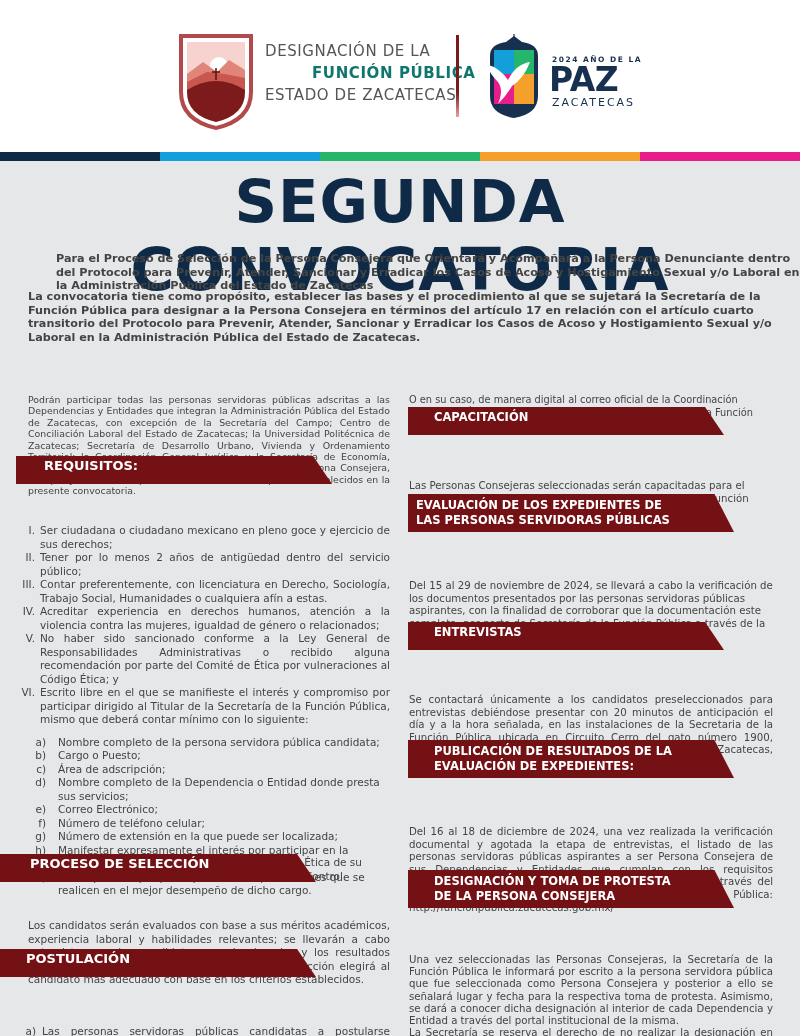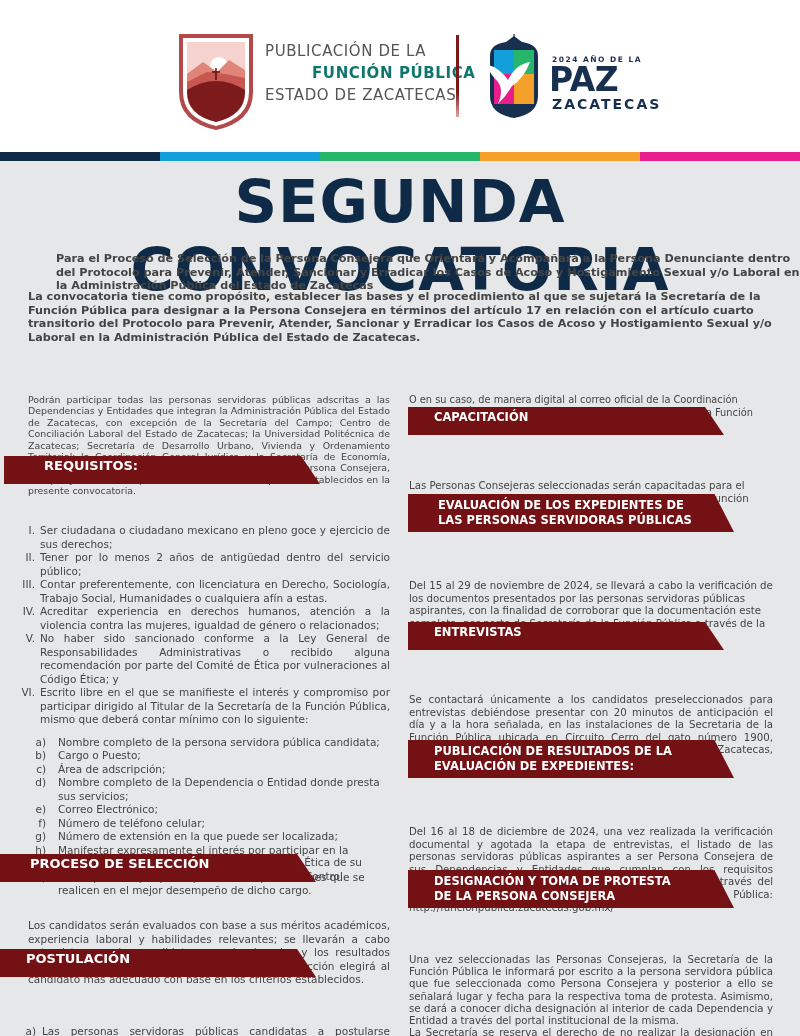--- a/index.html
+++ b/index.html
@@ -6,21 +6,21 @@
   html, body { width:800px; height:1036px; overflow:hidden; }
   body { background:#e6e7e9; font-family:"DejaVu Sans", sans-serif; color:#3a3a3a; position:relative; }
   .header { position:absolute; left:0; top:0; width:800px; height:152px; background:#ffffff; }
   .shield { position:absolute; left:177px; top:32px; width:78px; height:100px; }
   .sfp-text { position:absolute; left:265px; top:40px; font-size:15px; line-height:22px; color:#555; letter-spacing:0.6px; }
   .sfp-text .bold { font-weight:bold; color:#0f766e;margin-left:47px; }
   .divider { position:absolute; left:456px; top:35px; width:3px; height:82px; background:linear-gradient(#7a1a1a,#7a1a1a 70%,#e8a0a0); }
   .paz-logo { position:absolute; left:486px; top:34px; width:56px; height:86px; }
   .paz-year { position:absolute; left:552px; top:55px; font-size:7.5px; font-weight:bold; color:#17304f; letter-spacing:1.5px; }
   .paz-big { position:absolute; left:549px; top:60px; font-size:33px; font-weight:bold; color:#17304f; letter-spacing:-0.5px; font-family:"DejaVu Sans", sans-serif; }
-  .paz-zac { position:absolute; left:552px; top:96px; font-size:14px; font-weight:bold; color:#17304f; letter-spacing:2px; }
+  .paz-zac { position:absolute; left:552px; top:96px; font-size:11px; font-weight:normal; color:#17304f; letter-spacing:2px; }
   .colorbar { position:absolute; left:0; top:152px; width:800px; height:9px; display:flex; }
   .colorbar span { flex:1; height:100%; }
   .main-title { position:absolute; left:0; top:168px; width:800px; text-align:center; font-size:58px; font-weight:bold; color:#0f2a47; letter-spacing:1px; font-family:"DejaVu Sans", sans-serif; transform:scaleX(1.02); }
   .intro { position:absolute; left:28px; width:744px; font-size:11.2px; line-height:13.6px; font-weight:bold; color:#444; }
   .col { position:absolute; font-size:10.2px; line-height:13.4px; color:#444;margin-top:40px; }
   .justify { text-align:justify; }
   .banner { position:relative; background:#731114; color:#fff; font-weight:bold; height:28px; font-size:13px; line-height:20px; clip-path:polygon(0 0, 94% 0, 100% 100%, 0 100%); }
   .banner.two { height:38px; line-height:15px; padding-top:4px; }
   .list-roman { list-style:none; }
   .list-roman li { display:flex; }
@@ -38,21 +38,21 @@
     <path d="M6 6 H72 V60 Q72 86 39 94 Q6 86 6 60 Z" fill="#fff"></path>
     <path d="M10 10 H68 V60 Q68 83 39 90 Q10 83 10 60 Z" fill="#f6d3cf"></path>
     <circle cx="42" cy="34" r="9" fill="#fff"></circle>
     <path d="M10 42 L26 30 L40 40 L52 28 L68 38 V60 H10 Z" fill="#e1857b"></path>
     <path d="M10 50 L30 40 L48 42 L68 46 V60 H10 Z" fill="#c7574f"></path>
     <path d="M10 58 Q39 40 68 58 V60 Q68 83 39 90 Q10 83 10 60 Z" fill="#7c1a1c"></path>
     <line x1="39" y1="36" x2="39" y2="48" stroke="#5a0f10" stroke-width="1.5"></line>
     <line x1="35" y1="40" x2="43" y2="40" stroke="#5a0f10" stroke-width="1.5"></line>
   </svg>
   <div class="sfp-text">
-    <div>PUBLICACIÓN DE LA</div>
+    <div>DESIGNACIÓN DE LA</div>
     <div class="bold">FUNCIÓN PÚBLICA</div>
     <div>ESTADO DE ZACATECAS</div>
   </div>
   <div class="divider"></div>
   <svg class="paz-logo" viewBox="0 0 56 86">
     <path d="M4 22 Q4 10 20 8 L28 2 L36 8 Q52 10 52 22 V62 Q52 80 28 84 Q4 80 4 62 Z" fill="#17304f"></path>
     <rect x="8" y="16" width="20" height="24" fill="#129fda"></rect>
     <rect x="28" y="16" width="20" height="24" fill="#25b56b"></rect>
     <rect x="8" y="40" width="20" height="30" fill="#e81d8b"></rect>
     <rect x="28" y="40" width="20" height="30" fill="#f5a02b"></rect>
@@ -74,21 +74,21 @@
 
 <h1 class="main-title">SEGUNDA CONVOCATORIA</h1>
 
 <p class="intro" style="top:252px;margin-left:28px;">Para el Proceso de Selección de la Persona Consejera que Orientará y Acompañará a la Persona Denunciante dentro del Protocolo para Prevenir, Atender, Sancionar y Erradicar los Casos de Acoso y Hostigamiento Sexual y/o Laboral en la Administración Pública del Estado de Zacatecas</p>
 <p class="intro" style="top:290px;">La convocatoria tiene como propósito, establecer las bases y el procedimiento al que se sujetará la Secretaría de la Función Pública para designar a la Persona Consejera en términos del artículo 17 en relación con el artículo cuarto transitorio del Protocolo para Prevenir, Atender, Sancionar y Erradicar los Casos de Acoso y Hostigamiento Sexual y/o Laboral en la Administración Pública del Estado de Zacatecas.</p>
 
 <div class="col" style="left:28px; top:354px; width:362px;">
   <p class="justify" style="font-size:9.4px; line-height:11.4px;">Podrán participar todas las personas servidoras públicas adscritas a las Dependencias y Entidades que integran la Administración Pública del Estado de Zacatecas, con excepción de la Secretaría del Campo; Centro de Conciliación Laboral del Estado de Zacatecas; la Universidad Politécnica de Zacatecas; Secretaría de Desarrollo Urbano, Vivienda y Ordenamiento Territorial; la Coordinación General Jurídica y la Secretaría de Economía, para postularse como candidatos a ocupar el cargo de Persona Consejera, siempre y cuando, cumpla con cada uno de los requisitos establecidos en la presente convocatoria.</p>
 </div>
 
-<div class="banner" style="position:absolute; left:4px; top:456px; width:316px; padding-left:40px;">
+<div class="banner" style="position:absolute; left:16px; top:456px; width:316px; padding-left:28px;">
   <span>REQUISITOS:</span>
 </div>
 
 <div class="col" style="left:0; top:484px; width:390px; font-size:10.5px; line-height:13.5px;">
   <ul class="list-roman">
     <li>
         <span class="num">I.</span>
         <span class="justify">Ser ciudadana o ciudadano mexicano en pleno goce y ejercicio de sus derechos;</span>
       </li>
     <li>
@@ -186,21 +186,21 @@
 </div>
 
 <div class="banner" style="position:absolute; left:408px; top:407px; width:316px; padding-left:26px; font-size:11.5px;">
   <span>CAPACITACIÓN</span>
 </div>
 
 <div class="col" style="left:409px; top:440px; width:364px; font-size:10.2px; line-height:12.8px;">
   <p>Las Personas Consejeras seleccionadas serán capacitadas para el mejor desempeño de sus funciones por la Secretaria de la Función Pública en Coordinación con la Secretaría de las Mujeres.</p>
 </div>
 
-<div class="banner two" style="position:absolute; left:408px; top:494px; width:326px; padding-left:30px; font-size:11.5px;">
+<div class="banner two" style="position:absolute; left:408px; top:494px; width:326px; padding-left:8px; font-size:11.5px;">
   <div>EVALUACIÓN DE LOS EXPEDIENTES DE</div>
   <div>LAS PERSONAS SERVIDORAS PÚBLICAS</div>
 </div>
 
 <div class="col" style="left:409px; top:540px; width:364px; font-size:10.2px; line-height:12.6px;">
   <p>Del 15 al 29 de noviembre de 2024, se llevará a cabo la verificación de los documentos presentados por las personas servidoras públicas aspirantes, con la finalidad de corroborar que la documentación este completa, por parte de Secretaría de la Función Pública a través de la Coordinación General de Órganos Internos de Control.</p>
 </div>
 
 <div class="banner" style="position:absolute; left:408px; top:622px; width:316px; padding-left:26px; font-size:11.5px;">
   <span>ENTREVISTAS</span>

